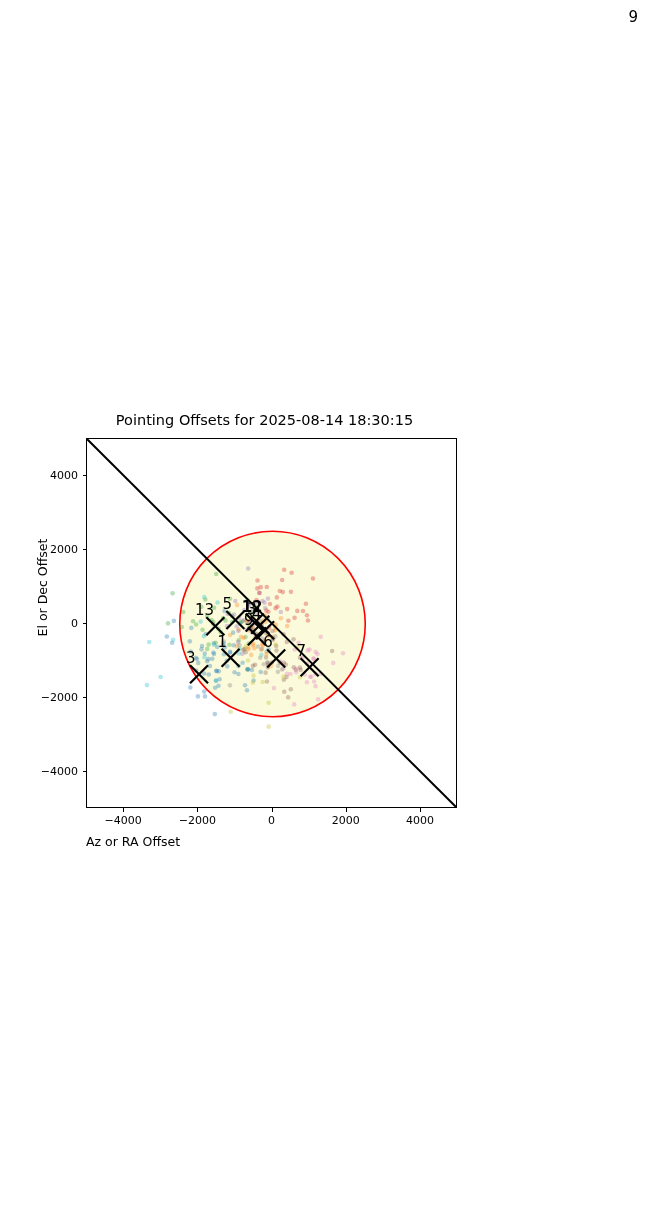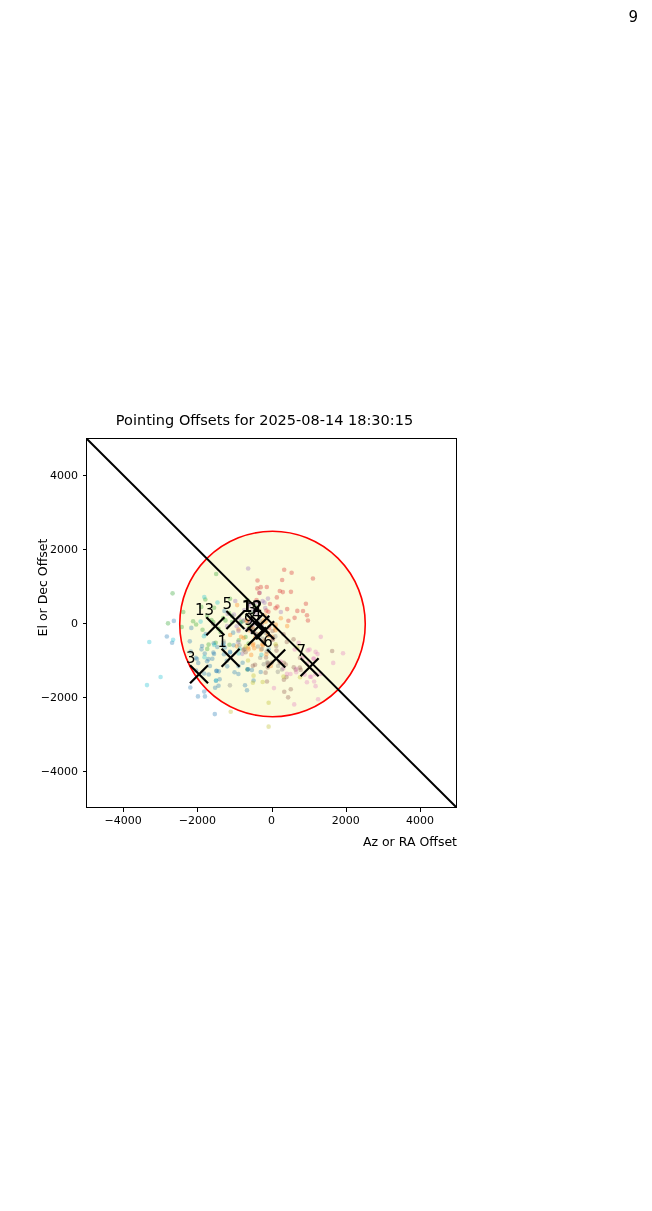--- a/index.html
+++ b/index.html
@@ -68,21 +68,21 @@
     background: #000;
   }
   .xtickmark { width: 1px; height: 3.5px; }
   .ytickmark { height: 1px; width: 3.5px; }
 
   #xlabel {
     position: absolute;
     left: 86px;
     top: 434px;
     width: 371px;
-    text-align: right;
+    text-align: left;
     font-size: 12.5px;
     color: #000;
   }
   #ylabel {
     position: absolute;
     left: -38px;
     top: 180px;
     width: 160px;
     text-align: center;
     font-size: 12.5px;

